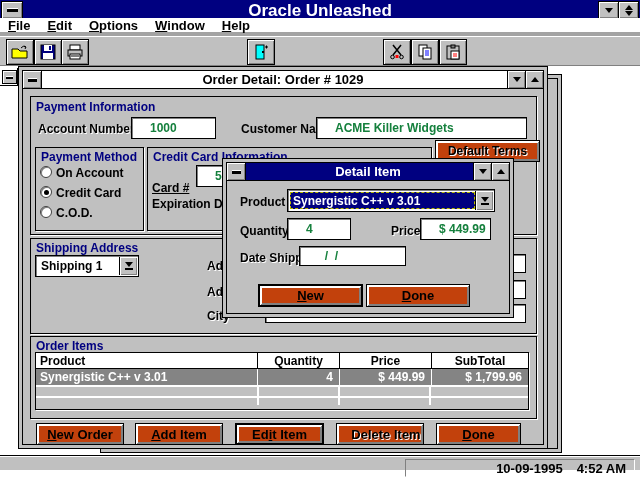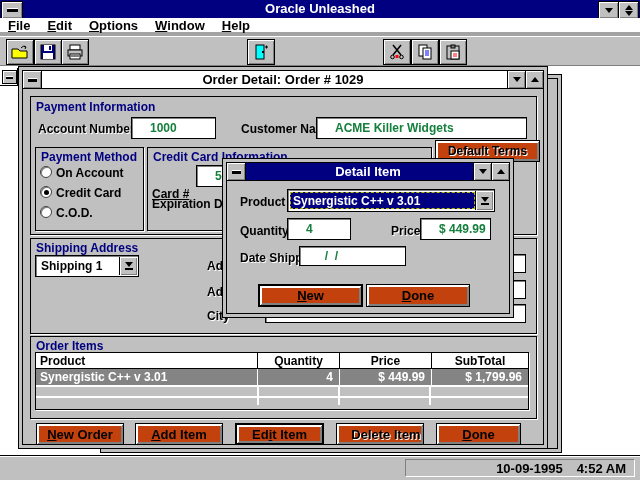--- a/index.html
+++ b/index.html
@@ -4,21 +4,21 @@
 <style>
   html,body{margin:0;padding:0;}
   body{width:640px;height:480px;position:relative;overflow:hidden;background:#fff;
        font-family:"Liberation Sans",sans-serif;-webkit-font-smoothing:none;}
   .abs{position:absolute;}
   .dis{color:#808080;text-shadow:1px 1px 0 #ffffff;}
   .graylab{color:#808080;text-shadow:1px 1px 0 #ffffff;}
 
   
   .titlebar{left:0;top:0;width:640px;height:18px;background:#000080;color:#fff;}
-  .titlebar .cap{position:absolute;left:0;right:0;top:1px;text-align:center;font-weight:bold;font-size:13px;}
+  .titlebar .cap{position:absolute;left:0;right:0;top:1px;text-align:center;font-weight:bold;font-size:17px;}
   .sysbox{left:1px;top:1px;width:20px;height:16px;background:#c0c0c0;border:1px solid #000;
           box-shadow:inset 1px 1px 0 #fff,inset -1px -1px 0 #808080;display:flex;align-items:center;justify-content:center;}
   .dash{width:11px;height:3px;background:#000;border-top:1px solid #fff;}
   .capbtn{top:1px;width:19px;height:16px;background:#c0c0c0;border:1px solid #000;
           box-shadow:inset 1px 1px 0 #fff,inset -1px -1px 0 #808080;display:flex;flex-direction:column;align-items:center;justify-content:center;gap:1px;}
   .tri-dn{width:0;height:0;border-left:4px solid transparent;border-right:4px solid transparent;border-top:5px solid #000;}
   .tri-up{width:0;height:0;border-left:4px solid transparent;border-right:4px solid transparent;border-bottom:5px solid #000;}
 
   .menubar{left:0;top:18px;width:640px;height:18px;background:#fff;border-bottom:4px solid #a3a3a3;
            display:flex;align-items:center;padding-left:8px;box-sizing:border-box;}
@@ -76,21 +76,21 @@
   .thead{background:#fff;height:16px;border-bottom:1px solid #000;}
   .thead .tcell{border-left:1px solid #000;justify-content:center;color:#000;}
   .thead .tcell:first-child{border-left:none;justify-content:flex-start;padding-left:4px;}
   .tsel{background:#848484;height:16px;color:#fff;}
   .tsel .tcell{border-left:1px solid #fff;justify-content:flex-end;padding-right:6px;}
   .tsel .tcell:first-child{border-left:none;justify-content:flex-start;padding-left:4px;}
   .tempty{background:#c0c0c0;border-top:2px solid #fff;}
   .tempty .tcell{border-left:2px solid #fff;}
   .tempty .tcell:first-child{border-left:none;}
 
-  .statusbar{left:0;top:455px;width:640px;height:25px;background:#c0c0c0;border-top:1px solid #000;
+  .statusbar{left:0;top:455px;width:640px;height:15px;background:#c0c0c0;border-top:1px solid #000;
              box-shadow:inset 0 1px 0 #fff;box-sizing:border-box;}
   .statuspanel{position:absolute;right:5px;top:3px;width:230px;height:18px;border:1px solid;
                border-color:#808080 #fff #fff #808080;display:flex;align-items:center;justify-content:flex-end;
                padding-right:8px;box-sizing:border-box;font-weight:bold;font-size:13px;gap:14px;}
 </style>
 </head>
 <body>
 
 <div class="abs titlebar">
   <div class="abs sysbox">
@@ -214,21 +214,21 @@
       <div class="abs lab" style="left:33px;top:77px;">On Account</div>
       <div class="abs radio sel" style="left:17px;top:97px;">
           <div class="dot"></div>
         </div>
       <div class="abs lab" style="left:33px;top:97px;">Credit Card</div>
       <div class="abs radio" style="left:17px;top:117px;"></div>
       <div class="abs lab" style="left:33px;top:117px;">C.O.D.</div>
 
       <div class="abs groupbox" style="left:124px;top:58px;width:283px;height:82px;"></div>
       <div class="abs seclab" style="left:130px;top:61px;">Credit Card Information</div>
-      <div class="abs lab" style="left:129px;top:98px;text-decoration:underline;">Card #</div>
+      <div class="abs lab" style="left:129px;top:92px;text-decoration:underline;">Card #</div>
       <div class="abs field" style="left:173px;top:76px;width:72px;height:22px;">5421</div>
       <div class="abs lab" style="left:129px;top:108px;">Expiration Date</div>
 
       <div class="abs groupbox" style="left:7px;top:149px;width:505px;height:94px;"></div>
       <div class="abs seclab" style="left:13px;top:152px;">Shipping Address</div>
       <div class="abs combo" style="left:12px;top:166px;width:104px;height:22px;">
         <div class="val">Shipping 1</div>
         <div class="combo-btn">
             <div class="tri-dn"></div>
             <div class="combo-bar"></div>

